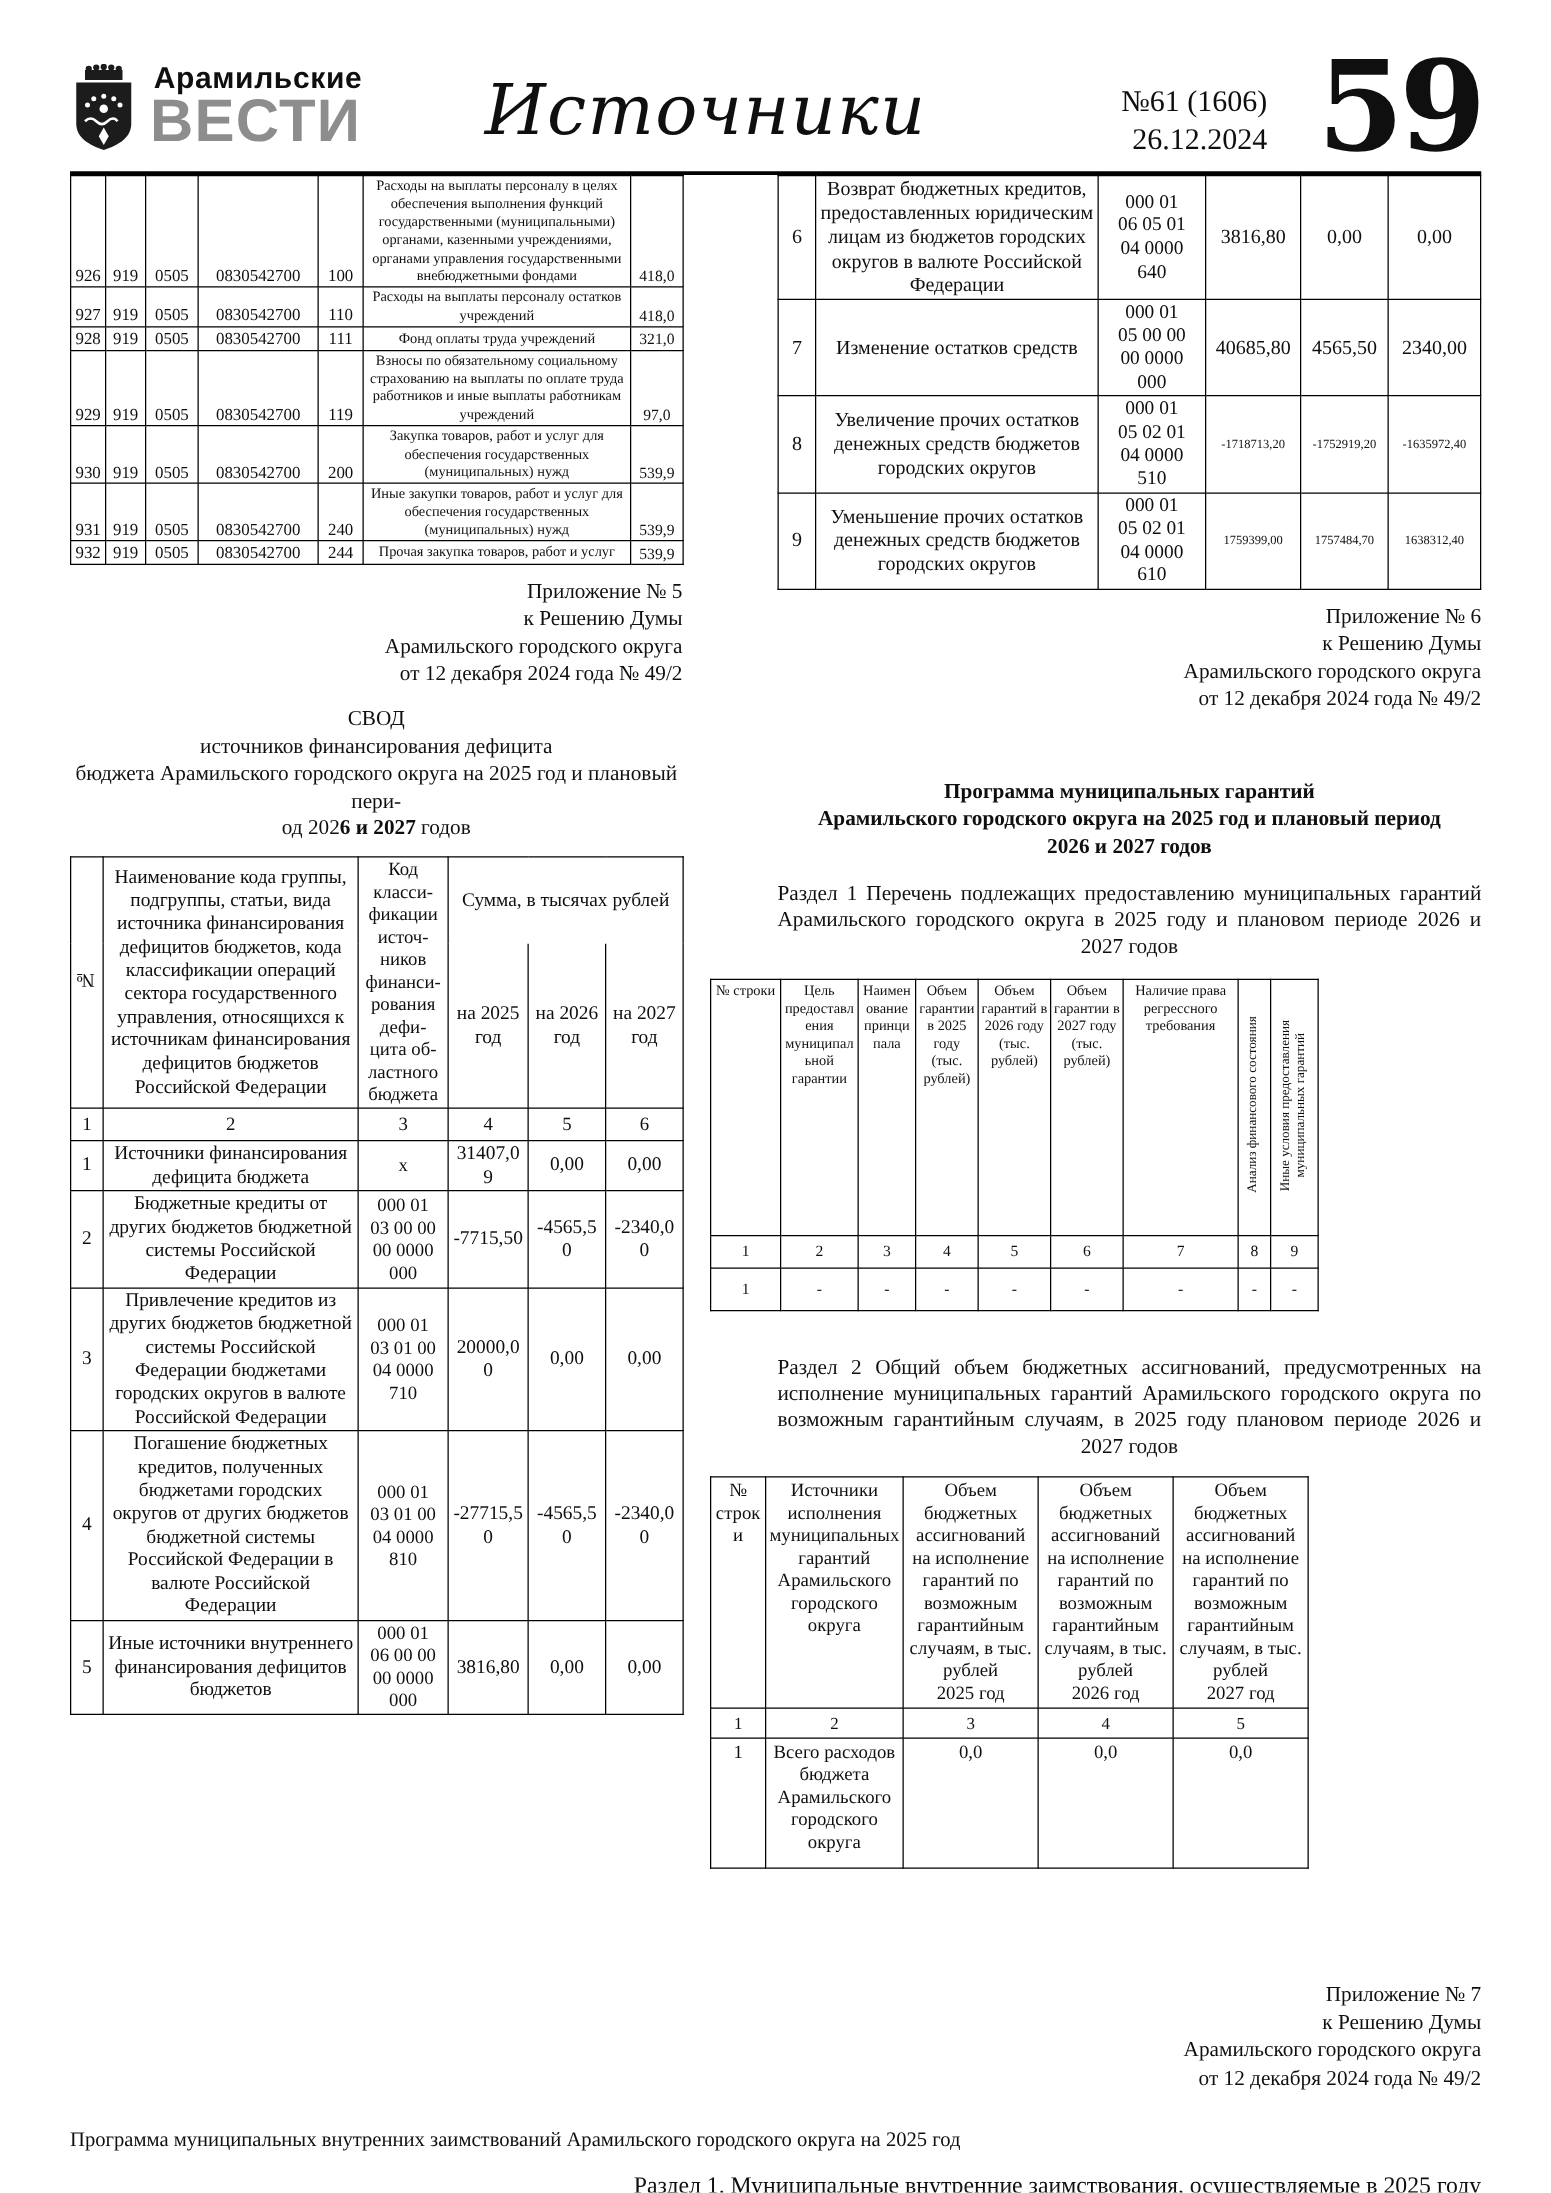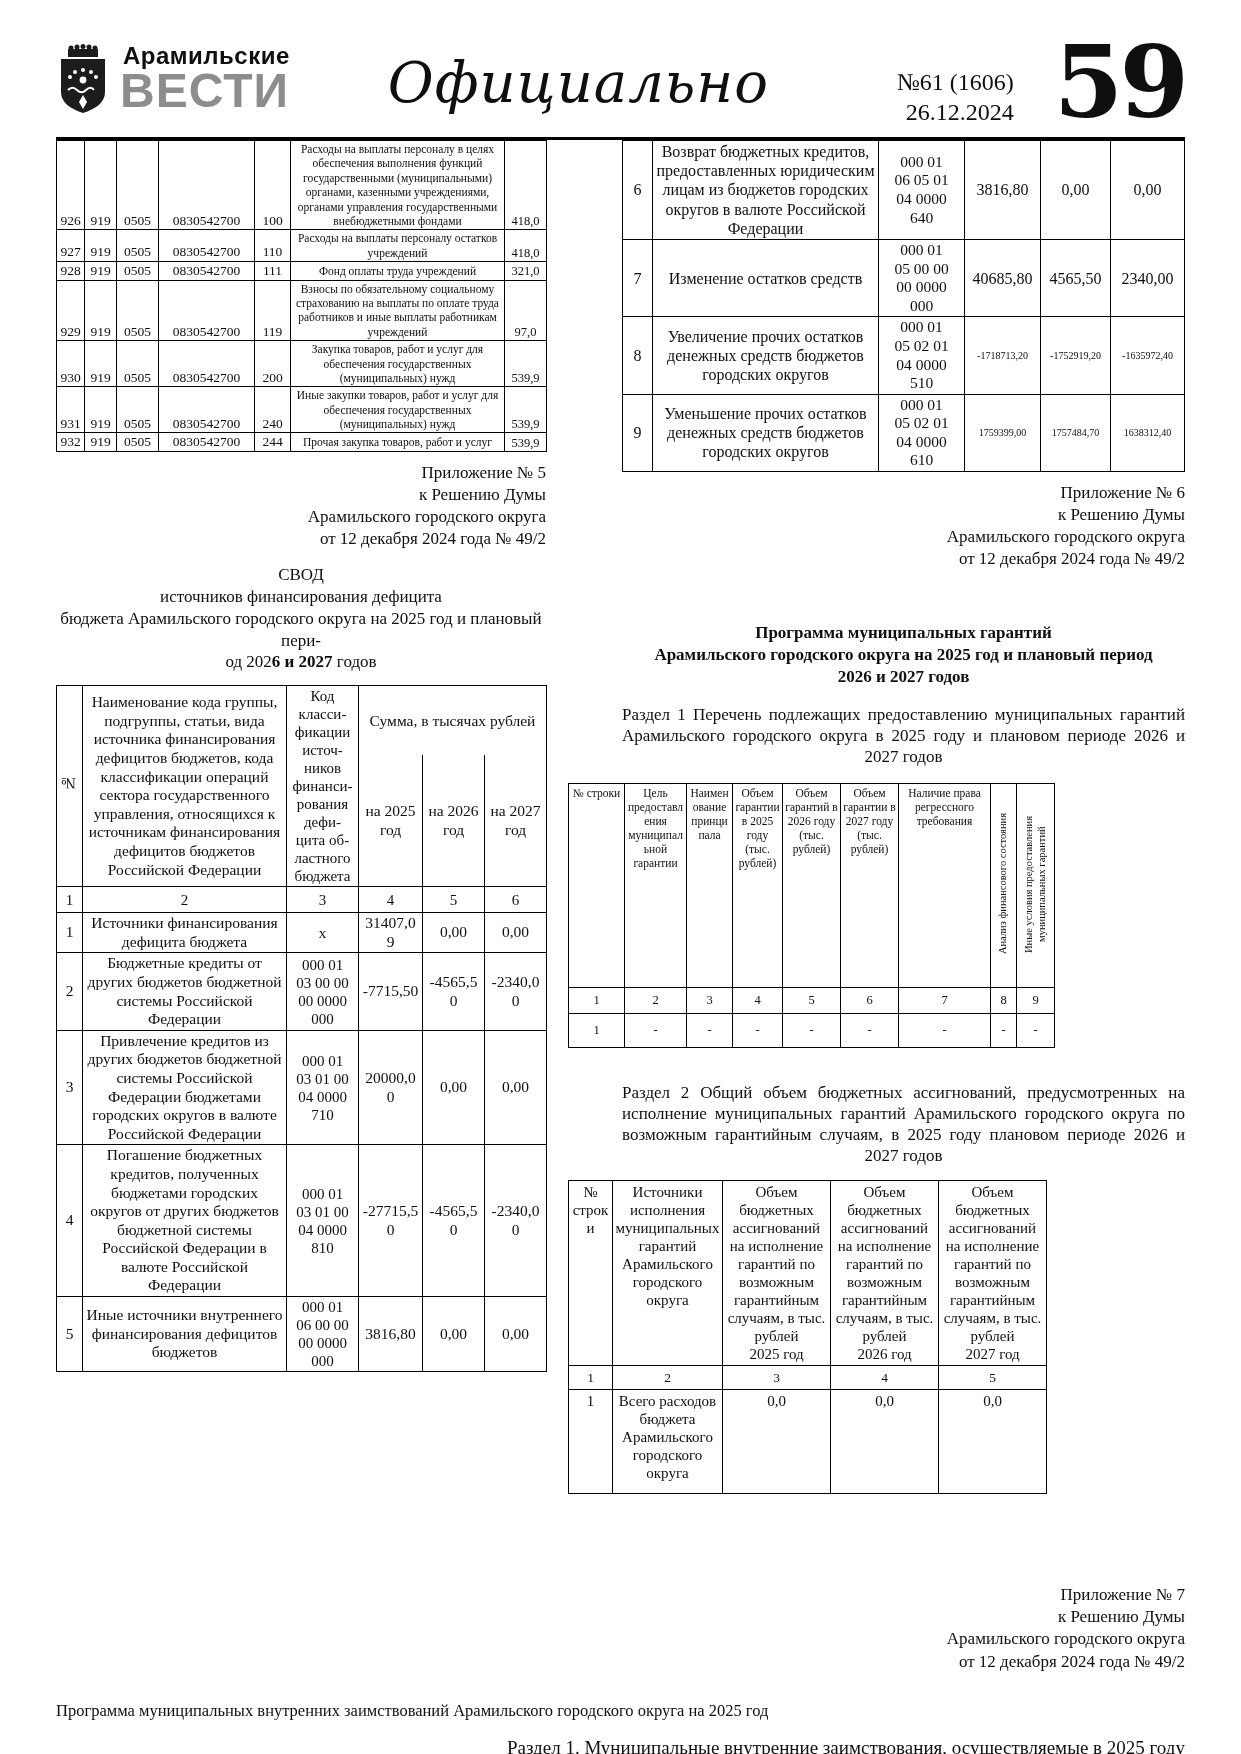--- a/index.html
+++ b/index.html
@@ -1,21 +1,21 @@
 <!DOCTYPE html>
 <html lang="ru"><head>
 <meta charset="utf-8">
 <style>
 *{box-sizing:border-box}
 html,body{margin:0;padding:0}
 body{width:1241px;height:1754px;background:#fff;color:#0f0f0f;
  font-family:"Liberation Serif","DejaVu Serif",serif}
 .page{padding:42px 56px 0}
 
-.masthead{display:flex;align-items:flex-start}
+.masthead{display:flex;align-items:center}
 .logo{display:flex;gap:10px;flex:none}
 .emblem{margin-top:2px}
 .brand-top{font-family:"Liberation Sans",sans-serif;font-weight:700;font-size:24px;letter-spacing:.5px;margin-left:3px}
 .brand-main{font-family:"Liberation Sans",sans-serif;font-weight:800;font-size:48px;color:#8d8d8d;line-height:.88;letter-spacing:1px}
 .section-title{font-family:"DejaVu Serif",serif;font-style:italic;font-size:56px;margin:8px 0 0 98px;letter-spacing:1px;white-space:nowrap}
 .issue-block{margin-left:auto;text-align:right;font-size:24px;line-height:1.25;margin-top:25px;white-space:nowrap}
 .page-num{font-family:"DejaVu Serif",serif;font-size:100px;font-weight:700;line-height:.8;margin-left:40px;letter-spacing:-4px}
 .rule{border-top:3px solid #000;margin-top:10px}
 
 .columns{display:flex;gap:76px}
@@ -87,21 +87,21 @@
           <circle cx="40" cy="33" r="2" fill="#fff"></circle>
     <circle cx="27" cy="36" r="3.4" fill="#fff"></circle>
     <path d="M12 46c3-3 6-3 9 0s6 3 9 0 6-3 8 0" stroke="#fff" stroke-width="2" fill="none"></path>
     <path d="M27 51l4 7-4 7-4-7z" fill="#fff"></path>
    </svg>
    <div>
     <div class="brand-top">Арамильские</div>
     <div class="brand-main">ВЕСТИ</div>
    </div>
   </div>
-  <div class="section-title">Официально</div>
+  <div class="section-title">Источники</div>
   <div class="issue-block">
    <div>№61 (1606)</div>
    <div>26.12.2024</div>
   </div>
   <div class="page-num">59</div>
  </header>
  <div class="rule"></div>
 
  <div class="columns">
 

